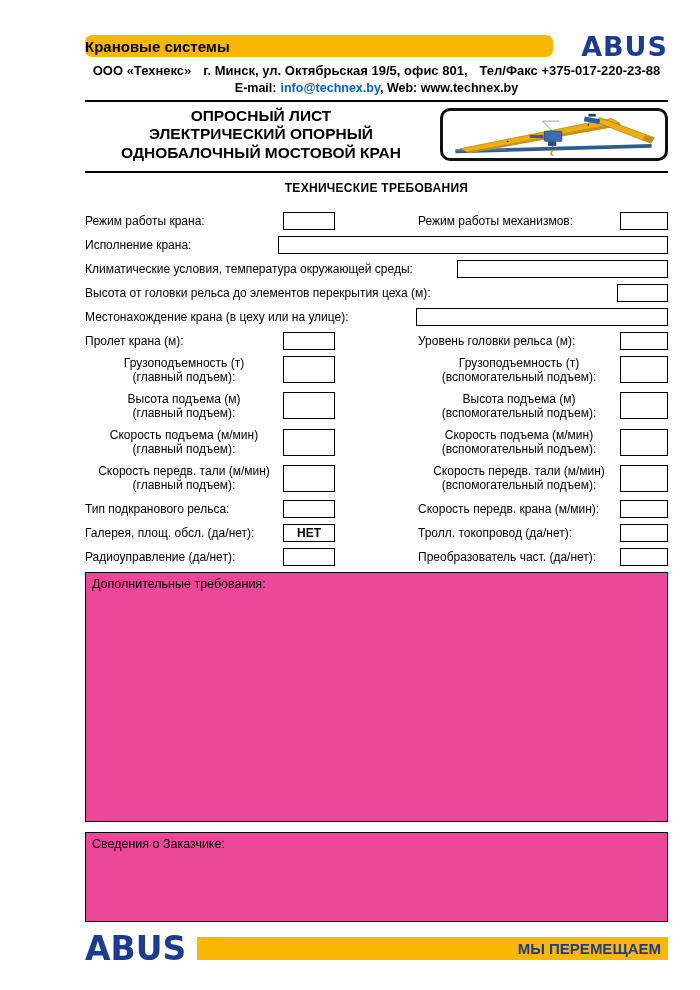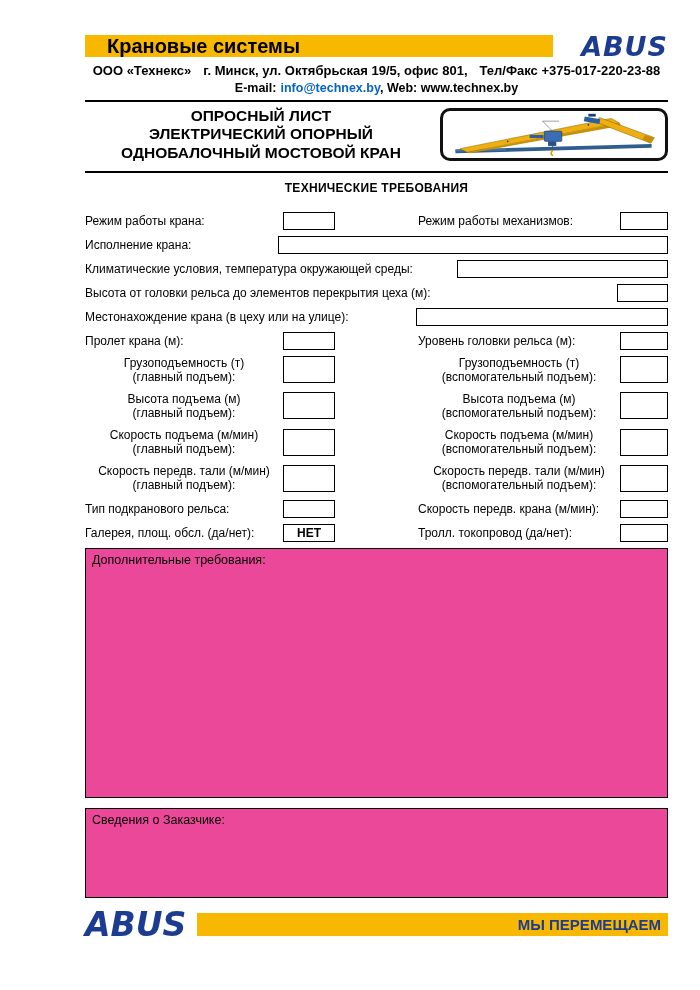--- a/index.html
+++ b/index.html
@@ -3,23 +3,23 @@
 <meta charset="utf-8">
 <style>
   html,body{margin:0;padding:0;background:#fff;}
   .page{width:700px;height:990px;background:#fff;position:relative;overflow:hidden;
         font-family:"Liberation Sans",sans-serif;color:#000;}
   .content{width:583px;margin-left:85px;padding-top:35px;}
 
   
   .header-row{display:flex;align-items:stretch;height:22px;}
   .banner{width:468px;background:var(--brand-yellow,#F9B800);display:flex;align-items:center;
-          padding-left:22px;box-sizing:border-box;font-size:20px;font-weight:bold;}
+          padding-left:0;box-sizing:border-box;font-size:15px;font-weight:bold;border-radius:7px;}
   .logo-top{flex:1;display:flex;align-items:center;justify-content:flex-end;}
-  .abus{font-family:"DejaVu Sans",sans-serif;font-weight:bold;font-style:italic;
+  .abus{font-family:"DejaVu Sans",sans-serif;font-weight:bold;
         color:var(--brand-blue,#1B3C91);letter-spacing:1px;line-height:1;}
   .logo-top .abus{font-size:27px;}
   .addr{margin-top:6px;text-align:center;font-size:13px;font-weight:bold;white-space:nowrap;}
   .addr .company{margin-right:12px;}
   .addr .phone{margin-left:12px;}
   .addr2{text-align:center;font-size:12.5px;font-weight:bold;margin-top:3px;}
   .mail{color:var(--link-blue,#0563C1);margin-left:4px;cursor:pointer;}
   .rule{border:none;border-top:2px solid #000;margin:5px 0 0 0;}
 
   
@@ -224,20 +224,27 @@
       </div>
 
       <div class="frow">
         <div class="flabel">Галерея, площ. обсл. (да/нет):</div>
         <div class="fbox">НЕТ</div>
         <div></div>
         <div class="flabel">Тролл. токопровод (да/нет):</div>
         <div class="fbox"></div>
       </div>
 
+      <div class="frow">
+        <div class="flabel">Радиоуправление (да/нет):</div>
+        <div class="fbox"></div>
+        <div></div>
+        <div class="flabel">Преобразователь част. (да/нет):</div>
+        <div class="fbox"></div>
+      </div>
 
     </div>
 
     <div class="bigbox reqbox">
       <span>Дополнительные требования:</span>
     </div>
 
     <div class="bigbox custbox">
       <span>Сведения о Заказчике:</span>
     </div>

